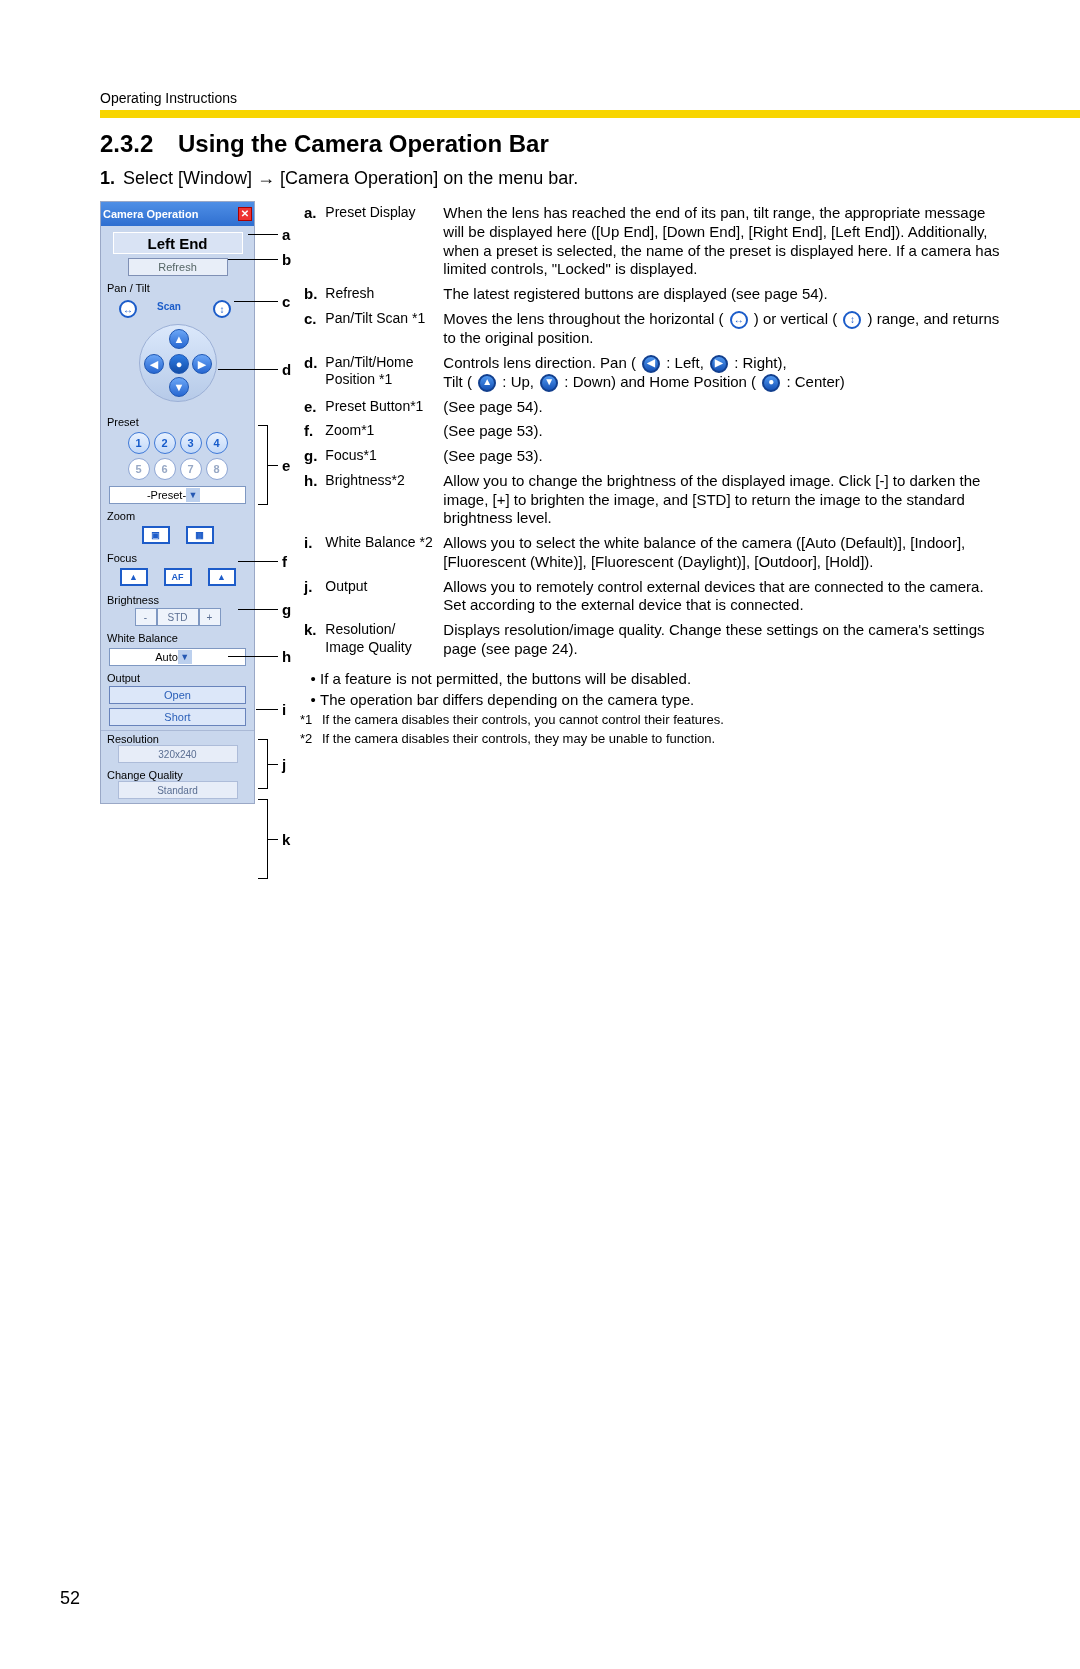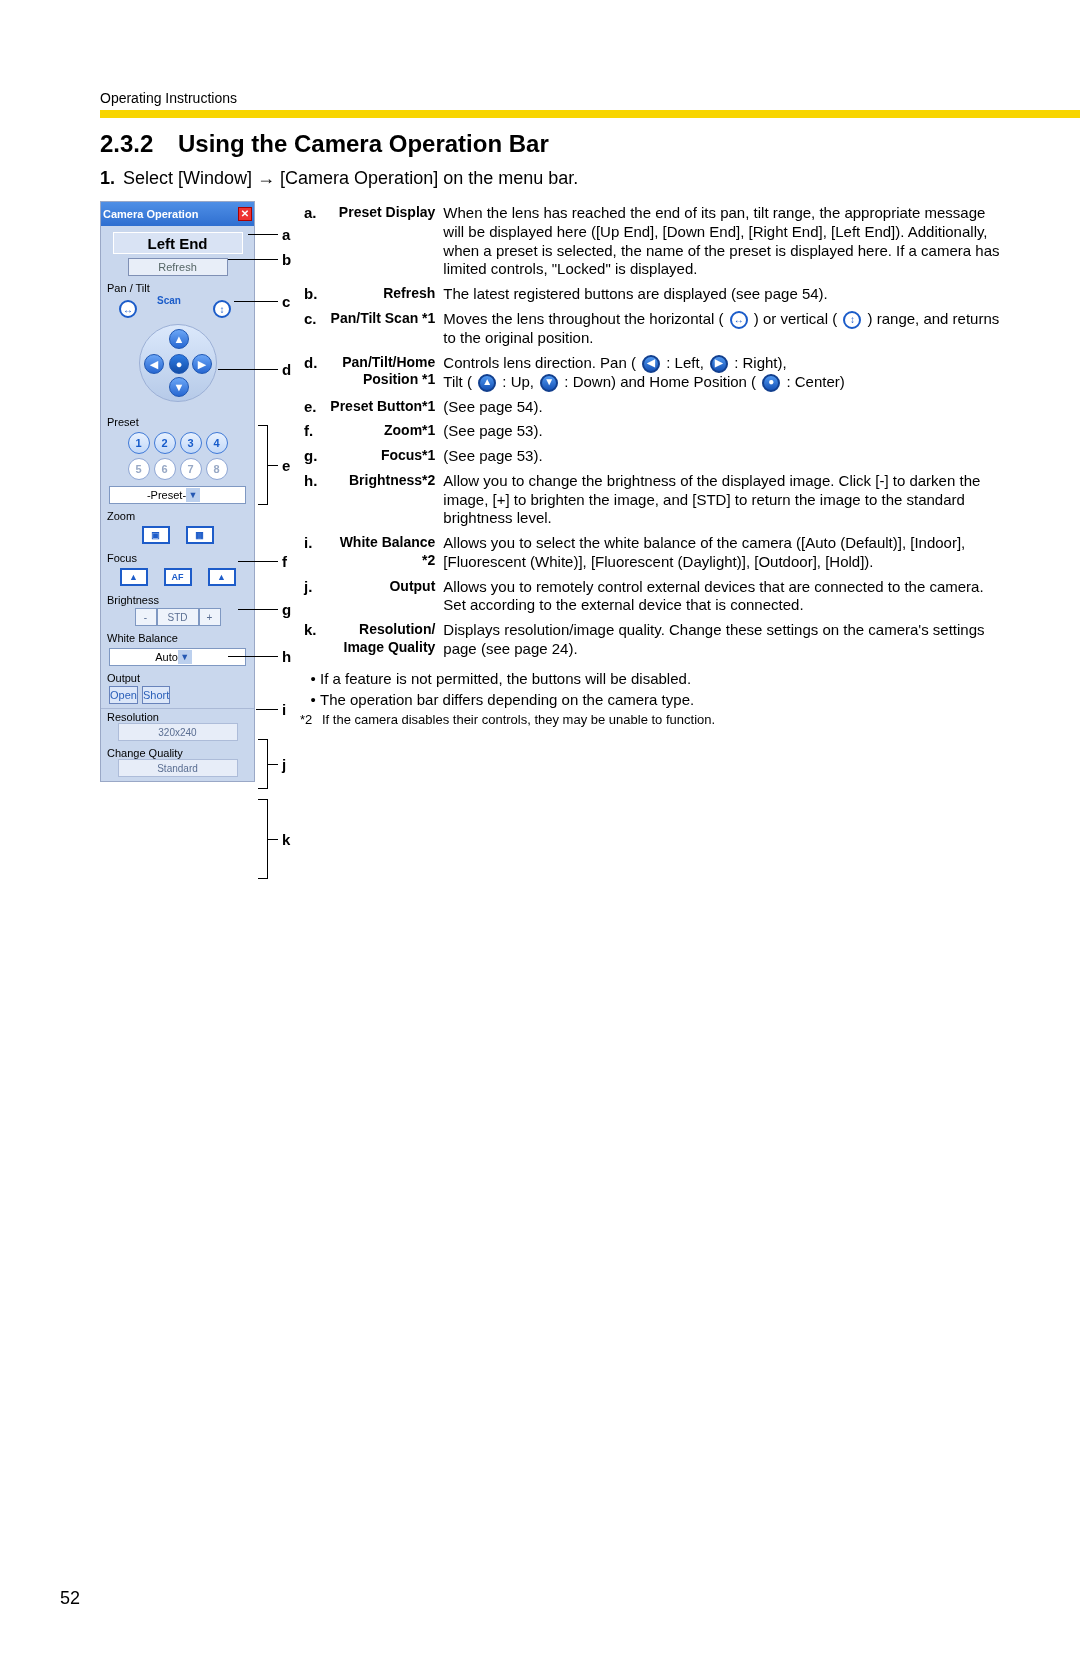--- a/index.html
+++ b/index.html
@@ -73,21 +73,21 @@
     text-align:center; line-height:16px;
   }
   .section-label { font-size: 11px; color:#000; padding: 2px 6px 0; }
   .pantilt-area { position:relative; height: 120px; }
   .scan-left-icon, .scan-right-icon {
     position:absolute; top:6px; width:18px;height:18px;border-radius:50%;
     background:#fff; border:2px solid #1b5cc9; display:flex;align-items:center;justify-content:center;
     color:#1b5cc9;font-size:10px;font-weight:bold;
   }
   .scan-left-icon{ left:18px;} .scan-right-icon{ left:112px; }
-  .scan-label{ position:absolute; top:1px; left:56px; color:#1b5cc9;font-size:10px;font-weight:bold;}
+  .scan-label{ position:absolute; top:7px; left:56px; color:#1b5cc9;font-size:10px;font-weight:bold;}
   .dpad {
     position:absolute; top:30px; left:38px; width:78px;height:78px;
     border-radius:50%; background:linear-gradient(#dbe8fb,#b6cae8);
     border:1px solid #9cb0d6;
   }
   .dpad .btn{ position:absolute;width:20px;height:20px;border-radius:50%;
     background:linear-gradient(#6ba6f6,#2767d1); border:1px solid #1d56b3;
     display:flex;align-items:center;justify-content:center;color:#fff;font-size:11px;}
   .dpad .up{top:4px;left:29px;} .dpad .down{bottom:4px;left:29px;}
   .dpad .left{left:4px;top:29px;} .dpad .right{right:4px;top:29px;}
@@ -109,40 +109,40 @@
   .tiny-btn{
     width:28px;height:18px;background:#fff;border:2px solid #1d5cc9;
     display:flex;align-items:center;justify-content:center;color:#1d5cc9;font-size:9px;font-weight:bold;
   }
   .bright-row{display:flex;justify-content:center;gap:0;padding:2px 0 4px;}
   .bright-row div{
     height:18px; border:1px solid #7f98c2; background:#eef3fb;
     display:flex;align-items:center;justify-content:center;font-size:10px;color:#5a6e92;
   }
   .bright-row .m{width:22px;} .bright-row .s{width:42px;} .bright-row .p{width:22px;}
-  .output-buttons{padding:2px 8px 4px;display:flex;gap:4px;}
+  .output-buttons{padding:2px 8px 4px;display:flex;flex-direction:column;gap:4px;}
   .output-buttons div{
     height:18px;border:1px solid #6883bb;background:#dce7f9;color:#2a5fb8;
     display:flex;align-items:center;justify-content:center;font-size:11px;
   }
   .info-row{display:flex;justify-content:center;padding:0 0 4px;text-align:right;}
   .info-row .v{width:120px;height:18px;border:1px solid #adbcd9;background:#e7edf8;color:#5a6e92;
     display:flex;align-items:center;justify-content:center;font-size:10px;}
   .divider{height:1px;background:#aab9d6;margin:0 0 0;}
   .cl{ position:absolute; font-weight:bold; font-size:15px; }
   .lead{position:absolute;height:1px;background:#000;}
 
   .brack{position:absolute;border:1px solid #000;border-left:none;width:10px;}
 
   
   .defs { flex:1; font-size: 15px; }
   .defs table { border-collapse: collapse; width:100%; }
   .defs td { vertical-align: top; padding: 3px 4px; line-height:1.25; }
   .defs td.l { width:18px; font-weight:bold; }
-  .defs td.t { width:118px; font-weight:bold; font-size:14px;text-align:right;}
+  .defs td.t { width:118px; font-weight:normal; font-size:14px;}
   .defs td.d { font-size:15px; }
   .inline-icon{
     display:inline-flex;width:18px;height:18px;border-radius:50%;
     background:#fff;border:2px solid #1b5cc9;color:#1b5cc9;
     align-items:center;justify-content:center;font-size:10px;vertical-align:middle;
     font-weight:bold; margin:0 2px;
   }
   .inline-icon.solid{background:linear-gradient(#4f97ef,#1652b6);color:#fff;border-color:#123f8e;}
 
   .notes{ margin-top:8px; font-size:15px;}
@@ -341,18 +341,19 @@
             <td class="t">Resolution/ Image Quality</td>
             <td class="d">Displays resolution/image quality. Change these settings on the camera's settings page (see page 24).</td>
             </tr>
       </tbody>
         </table>
 
       <ul class="notes">
         <li class="bullet">If a feature is not permitted, the buttons will be disabled.</li>
         <li class="bullet">The operation bar differs depending on the camera type.</li>
       </ul>
+      <div class="foot"><span class="lab">*1</span><span>If the camera disables their controls, you cannot control their features.</span></div>
       <div class="foot"><span class="lab">*2</span><span>If the camera disables their controls, they may be unable to function.</span></div>
     </div>
   </div>
 </div>
 
 <div class="page-num">52</div>
 
 </body></html>

